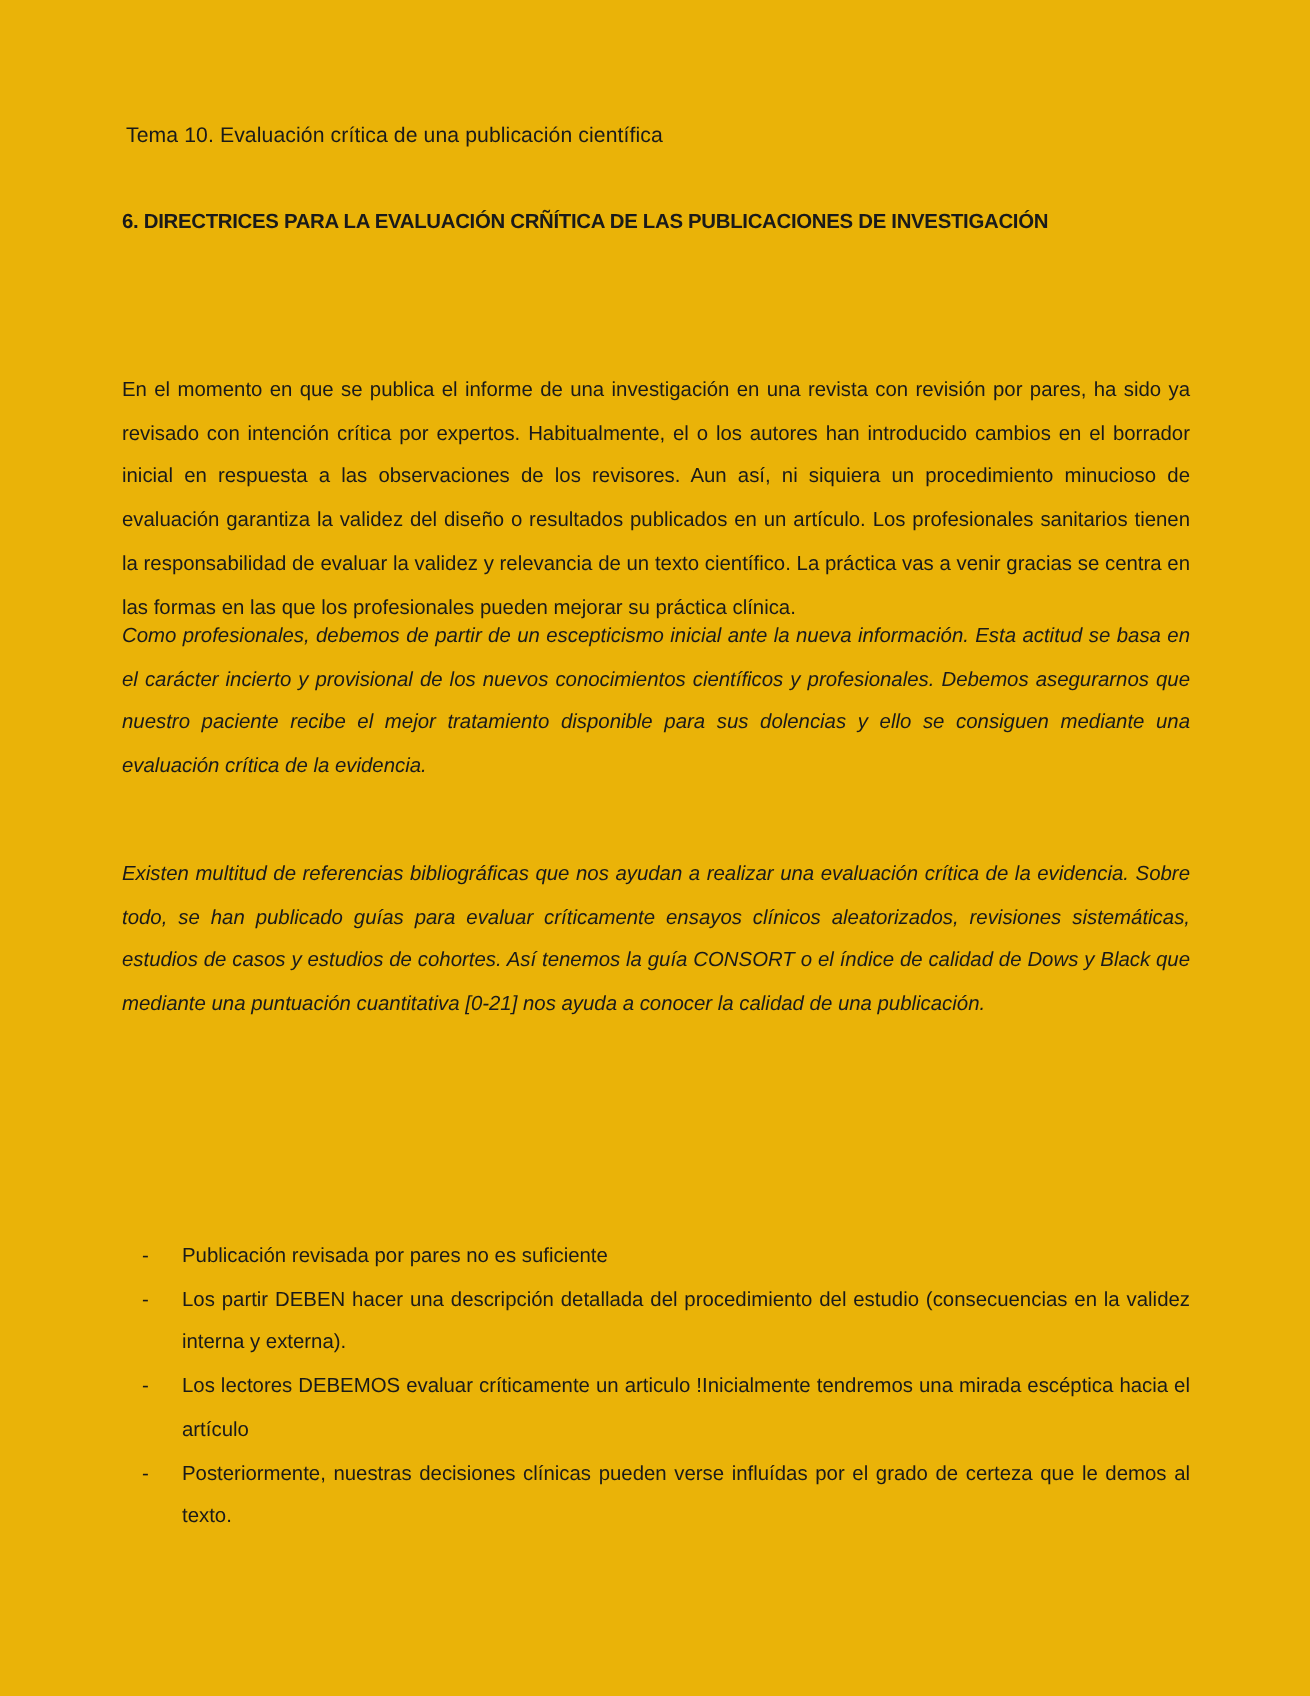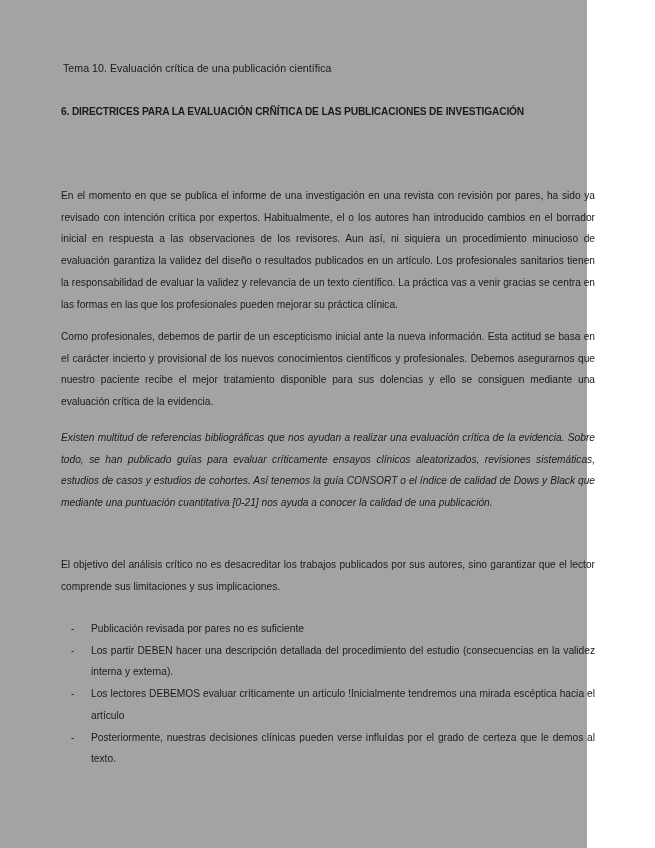--- a/index.html
+++ b/index.html
@@ -12,23 +12,23 @@
       height: 848px;
       position: relative;
       overflow: hidden;
       font-family: "Liberation Sans", "DejaVu Sans", sans-serif;
       color: #1a1a1a;
     }
     .page {
       position: absolute;
       left: 0;
       top: 0;
-      width: 587px;
+      width: 655px;
       height: 848px;
-      background: #a3a3a3;
+      background: #eab308;
     }
     .header-title {
       position: absolute;
       left: 63px;
       top: 62px;
       font-size: 10.6px;
       letter-spacing: 0.05px;
       white-space: nowrap;
     }
     .section-heading {
@@ -44,21 +44,21 @@
       position: absolute;
       left: 61px;
       width: 534px;
       font-size: 10.2px;
       line-height: 21.7px;
       text-align: justify;
       text-align-last: left;
       margin: 0;
     }
     #p1 { top: 146px; margin-top: 39px; }
-    #p2 { top: 326px; }
+    #p2 { top: 308px; font-style: italic; }
     #p3 { top: 427px; font-style: italic; }
     #p4 { top: 554px; }
     .bullets {
       position: absolute;
       left: 61px;
       top: 618px;
       width: 534px;
       margin: 0;
       padding: 0;
       list-style: none;
@@ -82,21 +82,20 @@
 
 <div class="page">
 
   <div class="header-title">Tema 10. Evaluación crítica de una publicación científica</div>
 
   <div class="section-heading">6. DIRECTRICES PARA LA EVALUACIÓN CRÑÍTICA DE LAS PUBLICACIONES DE INVESTIGACIÓN</div>
 
   <p class="para" id="p1">En el momento en que se publica el informe de una investigación en una revista con revisión por pares, ha sido ya revisado con intención crítica por expertos. Habitualmente, el o los autores han introducido cambios en el borrador inicial en respuesta a las observaciones de los revisores. Aun así, ni siquiera un procedimiento minucioso de evaluación garantiza la validez del diseño o resultados publicados en un artículo. Los profesionales sanitarios tienen la responsabilidad de evaluar la validez y relevancia de un texto científico. La práctica vas a venir gracias se centra en las formas en las que los profesionales pueden mejorar su práctica clínica.</p>
   <p class="para" id="p2">Como profesionales, debemos de partir de un escepticismo inicial ante la nueva información. Esta actitud se basa en el carácter incierto y provisional de los nuevos conocimientos científicos y profesionales. Debemos asegurarnos que nuestro paciente recibe el mejor tratamiento disponible para sus dolencias y ello se consiguen mediante una evaluación crítica de la evidencia.</p>
   <p class="para" id="p3">Existen multitud de referencias bibliográficas que nos ayudan a realizar una evaluación crítica de la evidencia. Sobre todo, se han publicado guías para evaluar críticamente ensayos clínicos aleatorizados, revisiones sistemáticas, estudios de casos y estudios de cohortes. Así tenemos la guía CONSORT o el índice de calidad de Dows y Black que mediante una puntuación cuantitativa [0-21] nos ayuda a conocer la calidad de una publicación.</p>
-  <p class="para" id="p4">El objetivo del análisis crítico no es desacreditar los trabajos publicados por sus autores, sino garantizar que el lector comprende sus limitaciones y sus implicaciones.</p>
 
   <ul class="bullets">
     <li class="bullet">
       <span class="bullet-marker">-</span>
       <span>Publicación revisada por pares no es suficiente</span>
     </li>
     <li class="bullet">
       <span class="bullet-marker">-</span>
       <span>Los partir DEBEN hacer una descripción detallada del procedimiento del estudio (consecuencias en la validez interna y externa).</span>
     </li>

